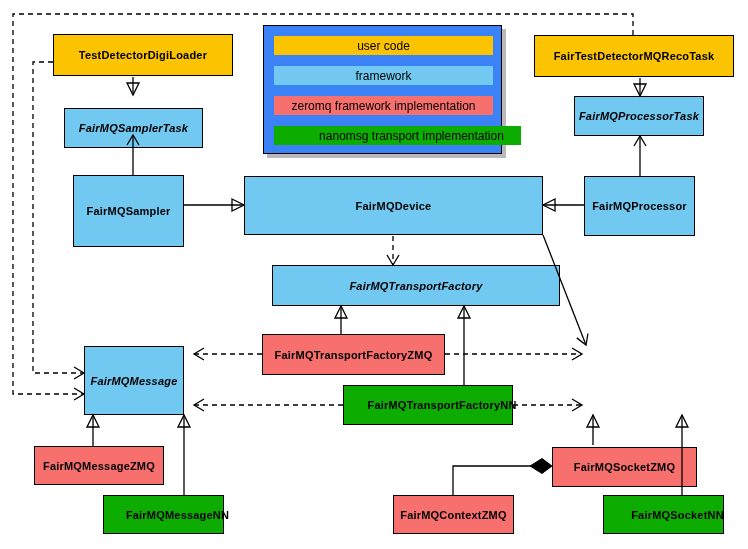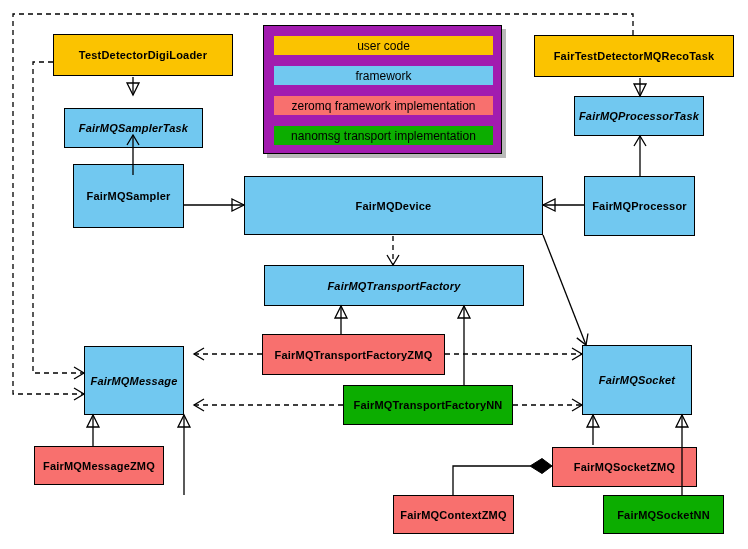--- a/index.html
+++ b/index.html
@@ -9,24 +9,24 @@
   }
   .node{
     position:absolute;box-sizing:border-box;border:1.5px solid #000;
     display:flex;align-items:center;justify-content:center;text-align:center;
     font-weight:bold;font-size:11px;letter-spacing:.2px;color:#000;z-index:2;
   }
   .abstract{font-style:italic;}
   .c-user{background:#FBC300;}
   .c-frame{background:#71C8F0;}
   .c-zmq{background:#F8706E;}
-  .c-nn{background:#0CAD00;}
+  .c-nn{background:#0CAD00;padding-left:28px;}
   .legend-frame{
     position:absolute;left:263px;top:25px;width:239px;height:129px;
-    background:#a21caf;border:1.5px solid #000;box-sizing:border-box;
+    background:#3b82f6;border:1.5px solid #000;box-sizing:border-box;
     box-shadow:4px 4px 0 #b9b9b9;z-index:2;
   }
   .legend-bar{
     position:absolute;left:10px;width:219px;height:19px;
     display:flex;align-items:center;justify-content:center;
     font-size:12px;color:#000;
   }
   .lb0{top:10px;} .lb1{top:40px;} .lb2{top:70px;} .lb3{top:100px;}
   svg.edges{position:absolute;left:0;top:0;z-index:3;pointer-events:none;}
   svg.edges path, svg.edges polyline{fill:none;stroke:#000;stroke-width:1.3px;}
@@ -96,50 +96,50 @@
       <span>FairTestDetectorMQRecoTask</span>
     </div>
 
   <div class="node c-frame abstract" style="left:64px;top:108px;width:139px;height:40px">
       <span>FairMQSamplerTask</span>
     </div>
   <div class="node c-frame abstract" style="left:574px;top:96px;width:130px;height:40px">
       <span>FairMQProcessorTask</span>
     </div>
 
-  <div class="node c-frame" style="left:73px;top:164px;width:111px;height:64px">
+  <div class="node c-frame" style="left:73px;top:175px;width:111px;height:72px">
       <span>FairMQSampler</span>
     </div>
   <div class="node c-frame" style="left:244px;top:176px;width:299px;height:59px">
       <span>FairMQDevice</span>
     </div>
   <div class="node c-frame" style="left:584px;top:176px;width:111px;height:60px">
       <span>FairMQProcessor</span>
     </div>
 
-  <div class="node c-frame abstract" style="left:264px;top:265px;width:260px;height:41px">
+  <div class="node c-frame abstract" style="left:272px;top:265px;width:288px;height:41px">
       <span>FairMQTransportFactory</span>
     </div>
   <div class="node c-zmq" style="left:262px;top:334px;width:183px;height:41px">
       <span>FairMQTransportFactoryZMQ</span>
     </div>
   <div class="node c-nn" style="left:343px;top:385px;width:170px;height:40px">
       <span>FairMQTransportFactoryNN</span>
     </div>
 
   <div class="node c-frame abstract" style="left:84px;top:346px;width:100px;height:69px">
       <span>FairMQMessage</span>
     </div>
   <div class="node c-zmq" style="left:34px;top:446px;width:130px;height:39px">
       <span>FairMQMessageZMQ</span>
     </div>
+  <div class="node c-nn" style="left:103px;top:495px;width:121px;height:39px">
+      <span>FairMQMessageNN</span>
+    </div>
 
-  <div class="node c-frame abstract" style="left:582px;top:345px;width:110px;height:70px">
-      <span>FairMQSocket</span>
-    </div>
   <div class="node c-zmq" style="left:552px;top:447px;width:145px;height:40px">
       <span>FairMQSocketZMQ</span>
     </div>
   <div class="node c-zmq" style="left:393px;top:495px;width:121px;height:39px">
       <span>FairMQContextZMQ</span>
     </div>
   <div class="node c-nn" style="left:603px;top:495px;width:121px;height:39px">
       <span>FairMQSocketNN</span>
     </div>
 

